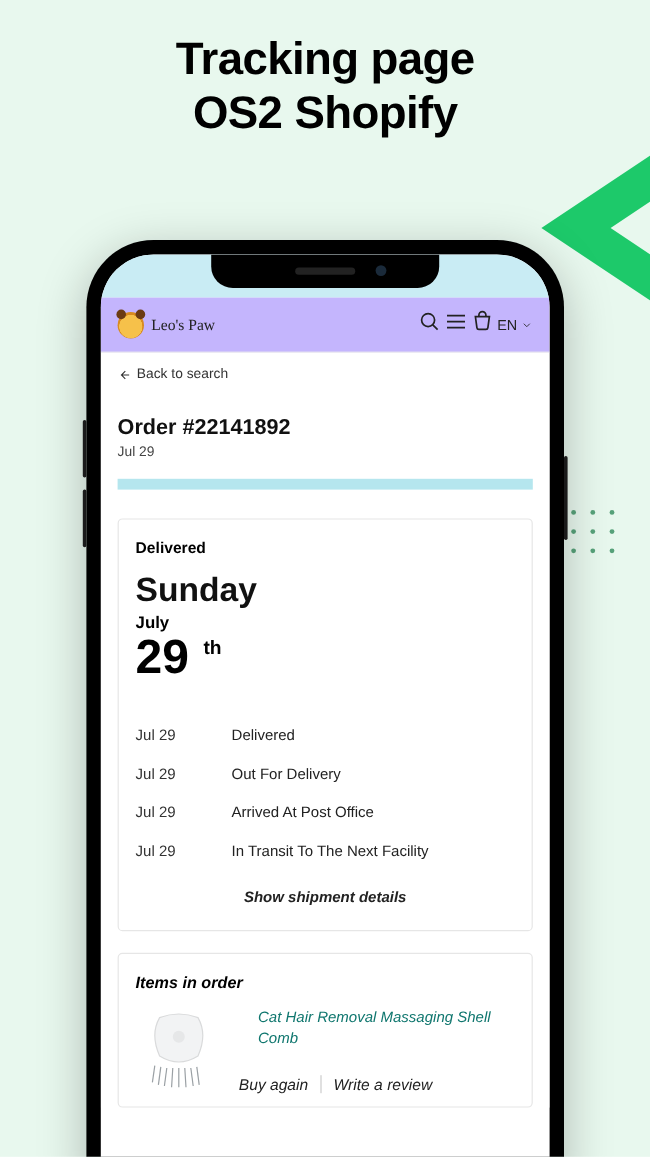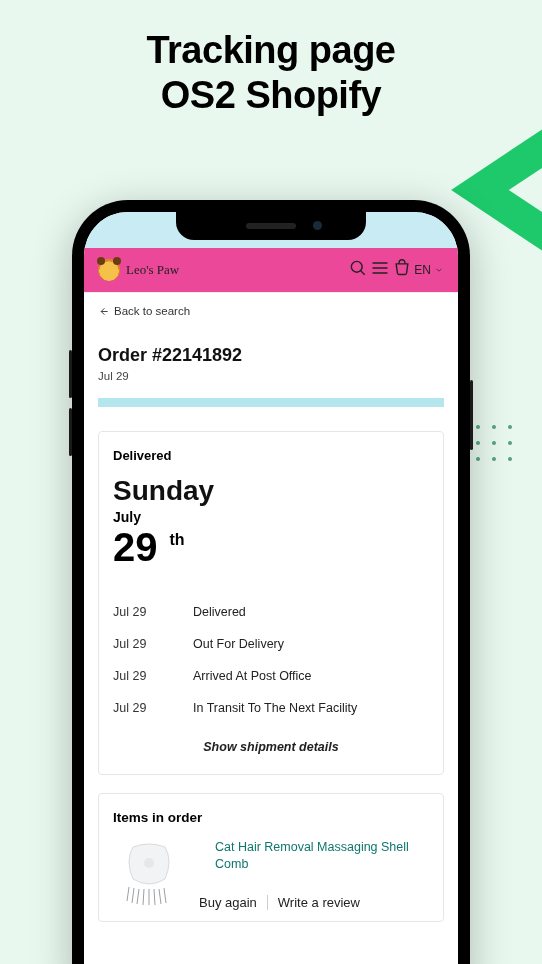--- a/index.html
+++ b/index.html
@@ -86,21 +86,21 @@
   }
   .notch .camera {
     width: 9px; height: 9px; background: #1a2a3a; border-radius: 50%;
     position: absolute; right: 44px; top: 9px;
   }
   .status-gap {
     height: 36px;
     background: #c9ecf4;
   }
   .store-header {
-    background: #ec4899;
+    background: #c4b5fd;
     border-bottom: 1px solid #eee;
     display: flex;
     align-items: center;
     padding: 10px 14px;
   }
   .logo {
     display: flex;
     align-items: center;
     gap: 6px;
   }
@@ -286,21 +286,21 @@
             <div class="s">Arrived At Post Office</div>
           </div>
           <div class="event-row">
             <div class="d">Jul 29</div>
             <div class="s">In Transit To The Next Facility</div>
           </div>
         </div>
         <div class="show-details">Show shipment details</div>
       </div>
 
-      <div class="card" style="padding-bottom:10px;">
+      <div class="card" style="padding-bottom:10px;font-style:italic;">
         <div class="items-header">Items in order</div>
         <div class="item-row">
           <div class="item-img">
             <svg viewBox="0 0 72 72">
               <path d="M20 8 Q36 2 52 8 Q60 22 52 40 Q36 50 20 40 Q12 22 20 8 Z" fill="#f2f3f4" stroke="#d9dadb" stroke-width="1"></path>
               <circle cx="36" cy="24" r="5" fill="#e6e7e8"></circle>
               <g stroke="#9aa0a4" stroke-width="1">
                 <line x1="16" y1="48" x2="14" y2="62"></line>
                 <line x1="21" y1="49" x2="19" y2="64"></line>
                 <line x1="26" y1="50" x2="24" y2="65"></line>

